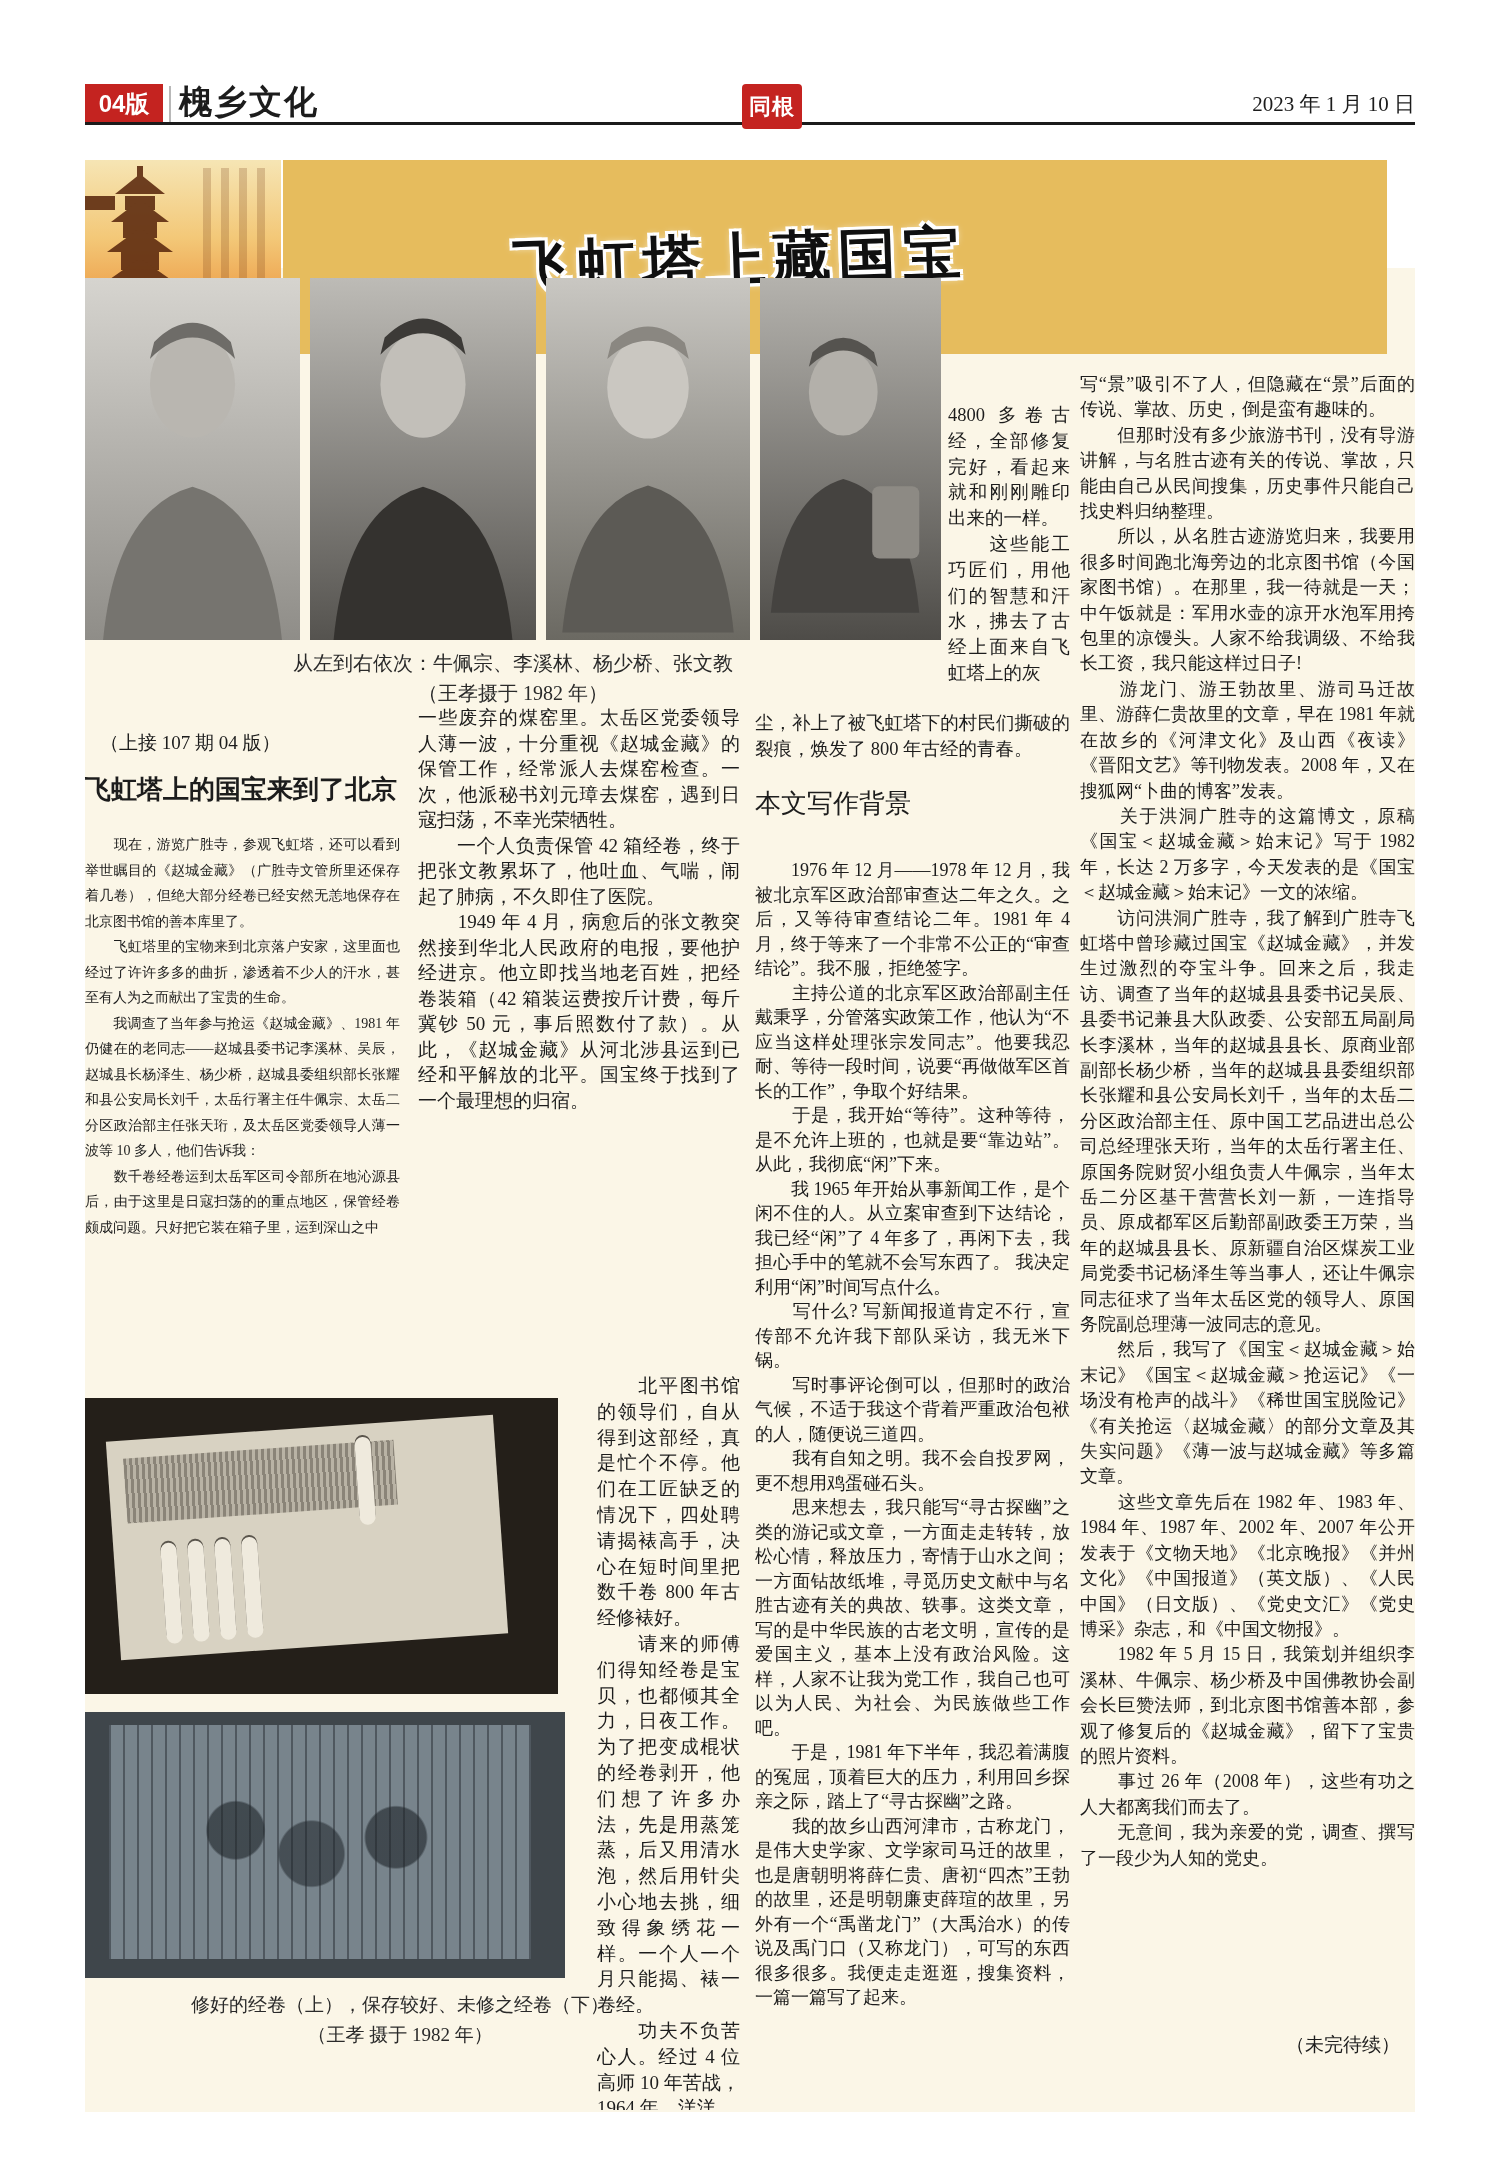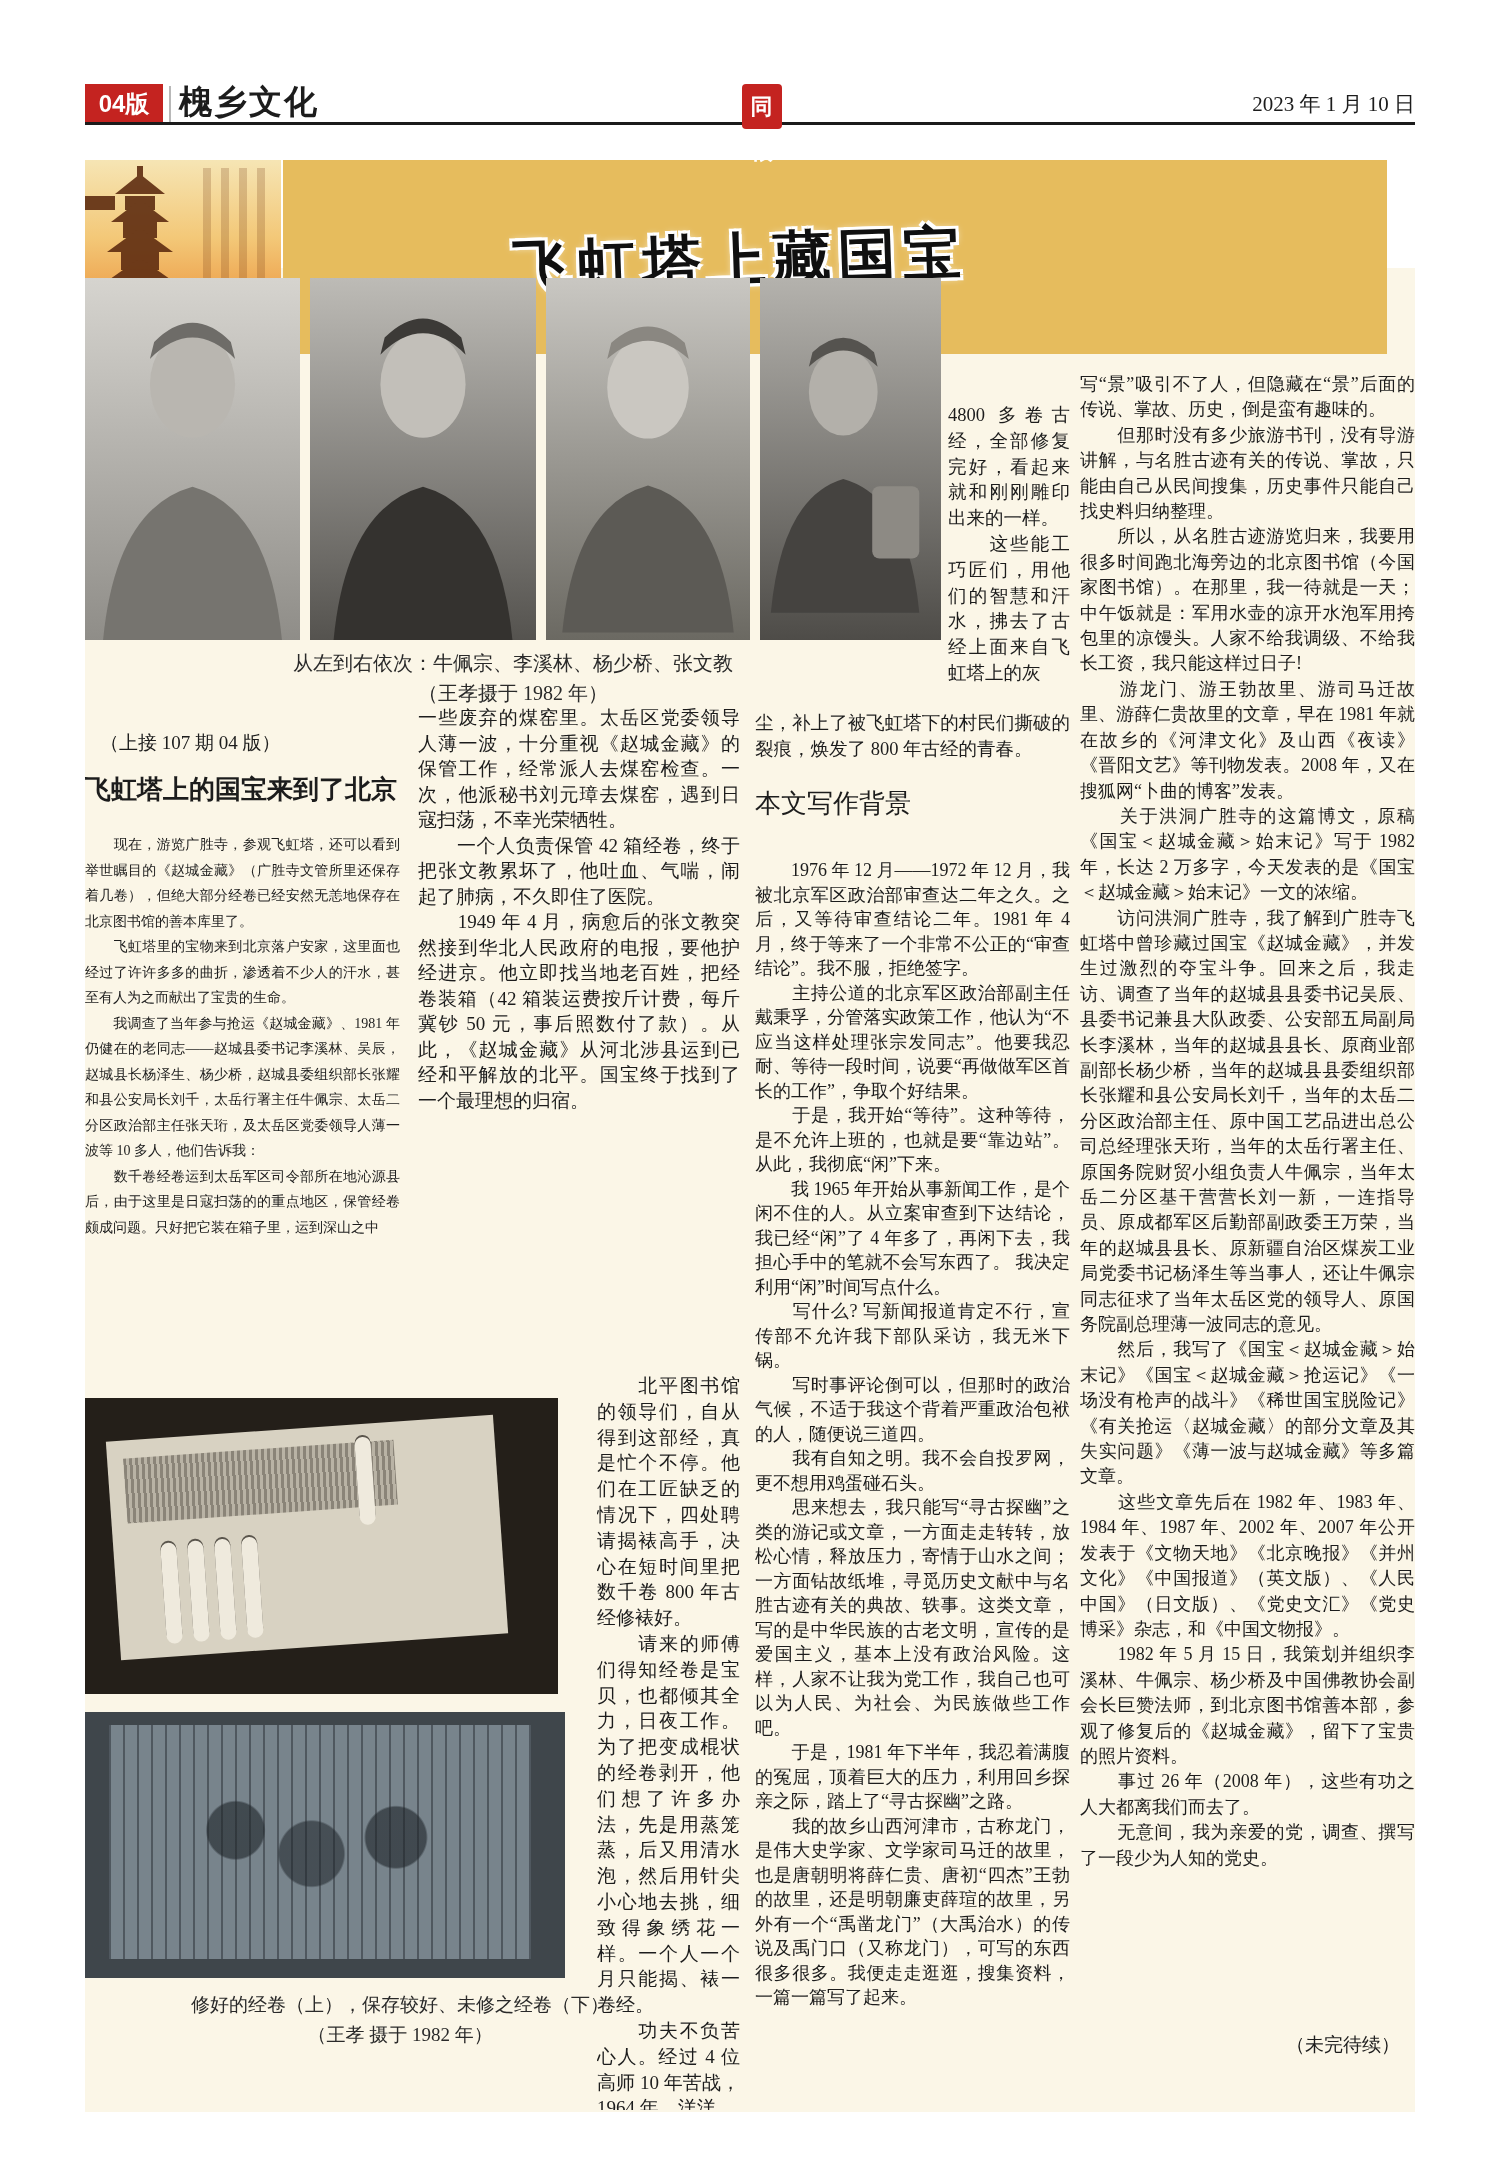--- a/index.html
+++ b/index.html
@@ -8,21 +8,21 @@
   .abs{position:absolute;}
   .para{margin:0;text-align:justify;text-justify:inter-character;}
 
   
   .badge{left:85px;top:84px;width:78px;height:40px;background:#c42320;color:#fff;
          font-family:"Liberation Sans","DejaVu Sans",sans-serif;font-weight:bold;
          font-size:24px;line-height:40px;text-align:center;}
   .hdr-sep{left:169px;top:86px;width:2px;height:37px;background:#b8b8b8;}
   .section-title{left:179px;top:80px;font-family:"Liberation Sans","DejaVu Sans",sans-serif;
          font-weight:bold;font-size:33px;letter-spacing:2px;}
-  .logo{left:742px;top:84px;width:40px;height:45px;background:#c42320;color:#fff;border-radius:4px;
+  .logo{left:742px;top:84px;width:60px;height:45px;background:#c42320;color:#fff;border-radius:4px;
         font-family:"Liberation Serif","DejaVu Serif",serif;font-weight:bold;font-size:22px;
         line-height:45px;text-align:center;letter-spacing:1px;z-index:5;}
   .date{right:85px;top:90px;font-size:21px;}
   .hdr-rule{left:85px;top:122px;width:1330px;height:3px;background:#1b1b1b;}
 
   
   .cream{left:85px;top:268px;width:1330px;height:1844px;background:#fbf6e7;}
 
   
   .pagoda{left:85px;top:160px;width:196px;height:194px;overflow:hidden;
@@ -195,21 +195,21 @@
       <p class="para">　　功夫不负苦心人。经过 4 位高师 10 年苦战，1964 年，洋洋</p>
     </div>
 
   <div class="abs col3nar">
       <p class="para">4800 多卷古经，全部修复完好，看起来就和刚刚雕印出来的一样。</p>
       <p class="para">　　这些能工巧匠们，用他们的智慧和汗水，拂去了古经上面来自飞虹塔上的灰</p>
     </div>
   <div class="abs col3wide para">尘，补上了被飞虹塔下的村民们撕破的裂痕，焕发了 800 年古经的青春。</div>
   <div class="abs h2">本文写作背景</div>
   <div class="abs col3">
-      <p class="para">　　1976 年 12 月——1972 年 12 月，我被北京军区政治部审查达二年之久。之后，又等待审查结论二年。1981 年 4 月，终于等来了一个非常不公正的“审查结论”。我不服，拒绝签字。</p>
+      <p class="para">　　1976 年 12 月——1978 年 12 月，我被北京军区政治部审查达二年之久。之后，又等待审查结论二年。1981 年 4 月，终于等来了一个非常不公正的“审查结论”。我不服，拒绝签字。</p>
       <p class="para">　　主持公道的北京军区政治部副主任戴秉孚，分管落实政策工作，他认为“不应当这样处理张宗发同志”。他要我忍耐、等待一段时间，说要“再做做军区首长的工作”，争取个好结果。</p>
       <p class="para">　　于是，我开始“等待”。这种等待，是不允许上班的，也就是要“靠边站”。从此，我彻底“闲”下来。</p>
       <p class="para">　　我 1965 年开始从事新闻工作，是个闲不住的人。从立案审查到下达结论，我已经“闲”了 4 年多了，再闲下去，我担心手中的笔就不会写东西了。 我决定利用“闲”时间写点什么。</p>
       <p class="para">　　写什么? 写新闻报道肯定不行，宣传部不允许我下部队采访，我无米下锅。</p>
       <p class="para">　　写时事评论倒可以，但那时的政治气候，不适于我这个背着严重政治包袱的人，随便说三道四。</p>
       <p class="para">　　我有自知之明。我不会自投罗网，更不想用鸡蛋碰石头。</p>
       <p class="para">　　思来想去，我只能写“寻古探幽”之类的游记或文章，一方面走走转转，放松心情，释放压力，寄情于山水之间；一方面钻故纸堆，寻觅历史文献中与名胜古迹有关的典故、轶事。这类文章，写的是中华民族的古老文明，宣传的是爱国主义，基本上没有政治风险。这样，人家不让我为党工作，我自己也可以为人民、为社会、为民族做些工作吧。</p>
       <p class="para">　　于是，1981 年下半年，我忍着满腹的冤屈，顶着巨大的压力，利用回乡探亲之际，踏上了“寻古探幽”之路。</p>
       <p class="para">　　我的故乡山西河津市，古称龙门，是伟大史学家、文学家司马迁的故里，也是唐朝明将薛仁贵、唐初“四杰”王勃的故里，还是明朝廉吏薛瑄的故里，另外有一个“禹凿龙门”（大禹治水）的传说及禹门口（又称龙门），可写的东西很多很多。我便走走逛逛，搜集资料，一篇一篇写了起来。</p>
       <p class="para">　　那时候，旅游业在国内尚未提到日程，各地的名胜古迹大多破败不堪，</p>

